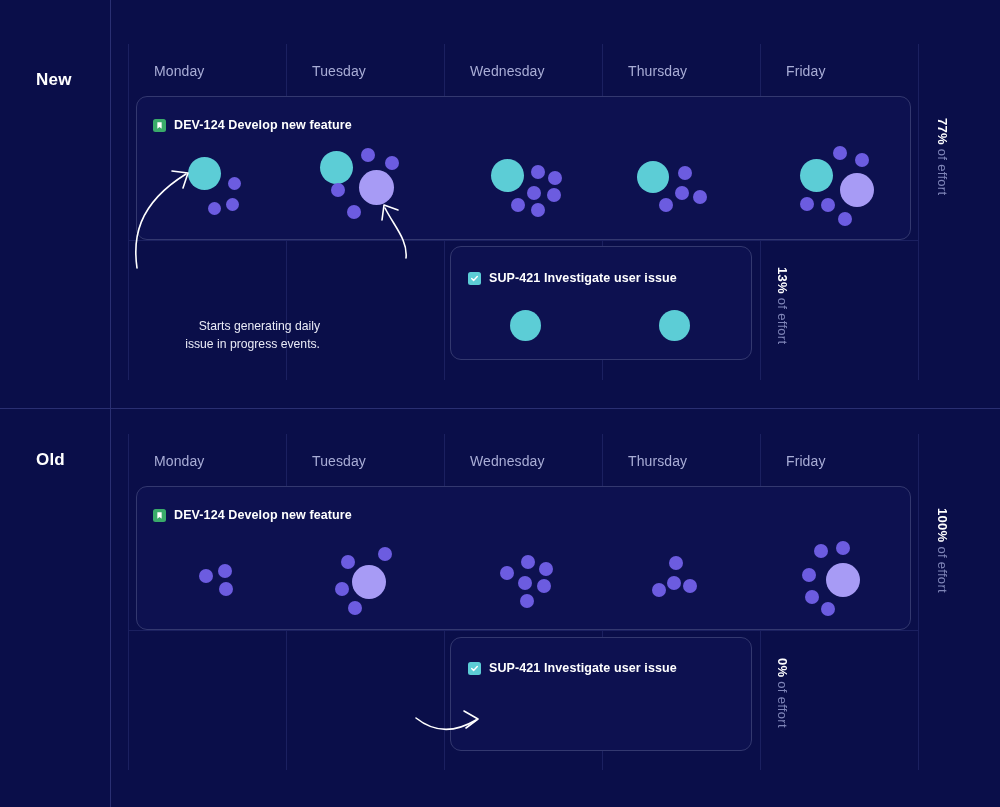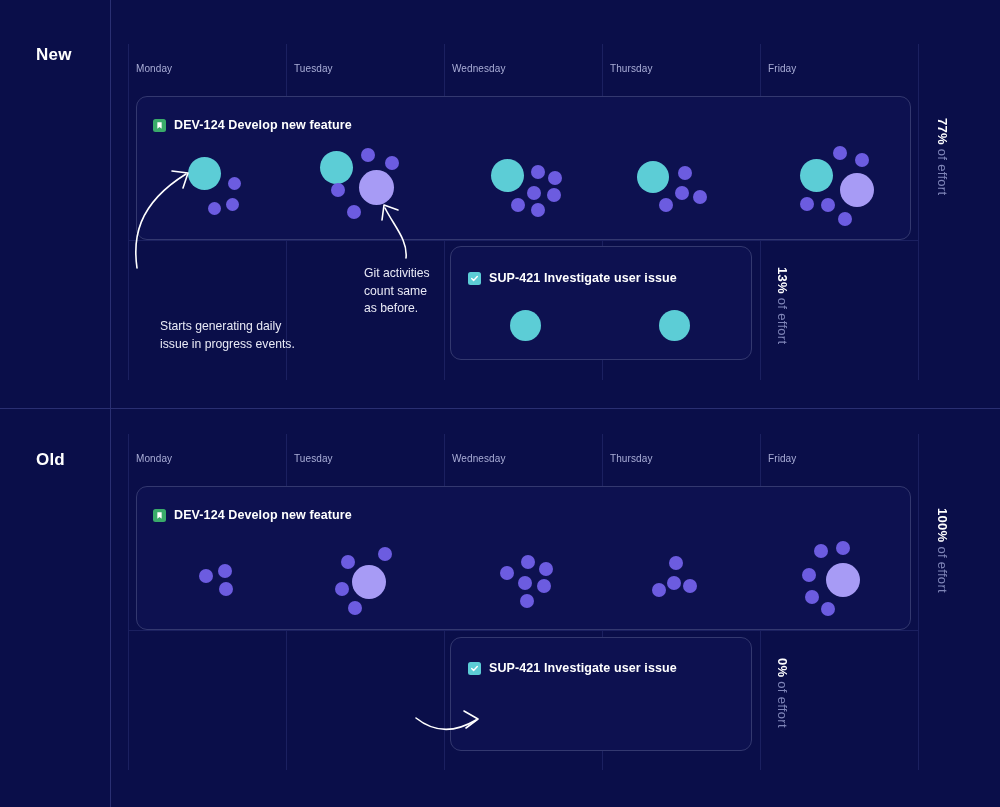--- a/index.html
+++ b/index.html
@@ -42,24 +42,25 @@
     position: absolute;
     font-size: 17px;
     font-weight: bold;
     letter-spacing: .2px;
     color: #ffffff;
   }
 
   
   .day-head {
     position: absolute;
-    font-size: 10px;
+    font-size: 14px;
     color: #a9add6;
     letter-spacing: .1px;
     white-space: nowrap;
+    margin-left: 18px;
   }
 
   
   .card {
     position: absolute;
     border: 1px solid #33386f;
     border-radius: 11px;
     background: #0d1150;
   }
   .card-title {
@@ -128,21 +129,21 @@
   <div class="h-rule" style="left:128px; top:240px; width:790px; background:#1b2060;"></div>
 
   <div class="col-rule" style="left:128px; top:434px; height:336px;"></div>
   <div class="col-rule" style="left:286px; top:434px; height:336px;"></div>
   <div class="col-rule" style="left:444px; top:434px; height:336px;"></div>
   <div class="col-rule" style="left:602px; top:434px; height:336px;"></div>
   <div class="col-rule" style="left:760px; top:434px; height:336px;"></div>
   <div class="col-rule" style="left:918px; top:434px; height:336px;"></div>
   <div class="h-rule" style="left:128px; top:630px; width:790px; background:#1b2060;"></div>
 
-  <div class="section-label" style="left:36px; top:45px;">New</div>
+  <div class="section-label" style="left:36px; top:70px;">New</div>
 
   <div class="day-head" style="left:136px; top:63px;">Monday</div>
   <div class="day-head" style="left:294px; top:63px;">Tuesday</div>
   <div class="day-head" style="left:452px; top:63px;">Wednesday</div>
   <div class="day-head" style="left:610px; top:63px;">Thursday</div>
   <div class="day-head" style="left:768px; top:63px;">Friday</div>
 
   <div class="card" style="left:136px; top:96px; width:775px; height:144px;"></div>
   <div class="card-title" style="left:153px; top:118px;">
     <span class="type-icon" style="background:#3aab6a;">
@@ -207,31 +208,28 @@
   <div class="effort" style="left:790px; top:267px;">
     <span class="pct">13%</span>
     <span class="suffix">of effort</span>
   </div>
 
   <svg class="arrow" style="left:128px; top:165px; width:80px; height:105px;" viewBox="0 0 80 105">
     <path d="M9 103 C 5 75, 8 40, 58 9" stroke="#ffffff" stroke-width="1.6" fill="none" stroke-linecap="round"></path>
     <path d="M44 6 L60 8 L55 23" stroke="#ffffff" stroke-width="1.6" fill="none" stroke-linecap="round" stroke-linejoin="round"></path>
   </svg>
 
-  <div class="note" style="left:160px; top:318px; width:160px;">Starts generating daily
+  <div class="note" style="left:160px; top:318px; width:160px;text-align:right;">Starts generating daily
 issue in progress events.</div>
 
   <svg class="arrow" style="left:378px; top:198px; width:36px; height:62px;" viewBox="0 0 36 62">
     <path d="M28 60 C 30 42, 16 28, 7 10" stroke="#ffffff" stroke-width="1.6" fill="none" stroke-linecap="round"></path>
     <path d="M4 22 L6 7 L20 12" stroke="#ffffff" stroke-width="1.6" fill="none" stroke-linecap="round" stroke-linejoin="round"></path>
   </svg>
 
-  <div class="note" style="left:364px; top:265px; width:110px;">Git activities
-count same
-as before.</div>
 
   <div class="section-label" style="left:36px; top:450px;">Old</div>
 
   <div class="day-head" style="left:136px; top:453px;">Monday</div>
   <div class="day-head" style="left:294px; top:453px;">Tuesday</div>
   <div class="day-head" style="left:452px; top:453px;">Wednesday</div>
   <div class="day-head" style="left:610px; top:453px;">Thursday</div>
   <div class="day-head" style="left:768px; top:453px;">Friday</div>
 
   <div class="card" style="left:136px; top:486px; width:775px; height:144px;"></div>

